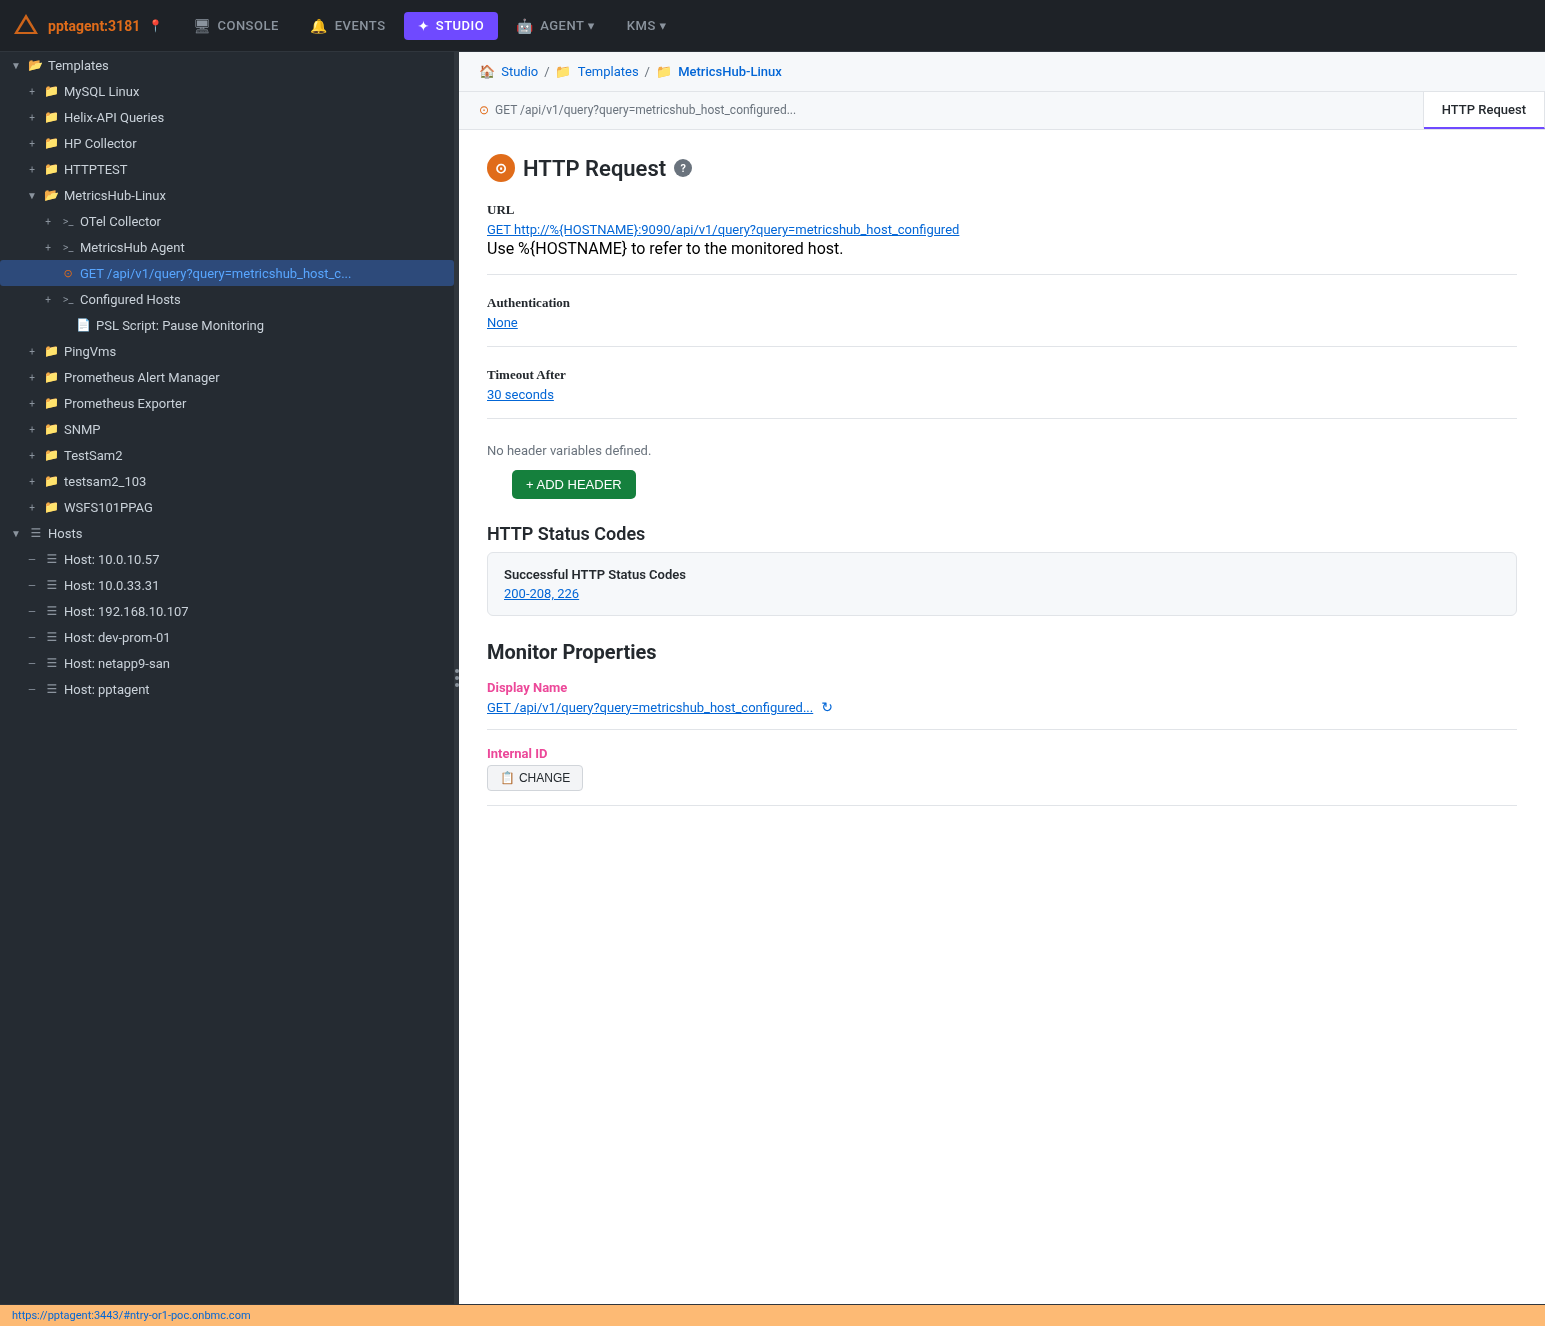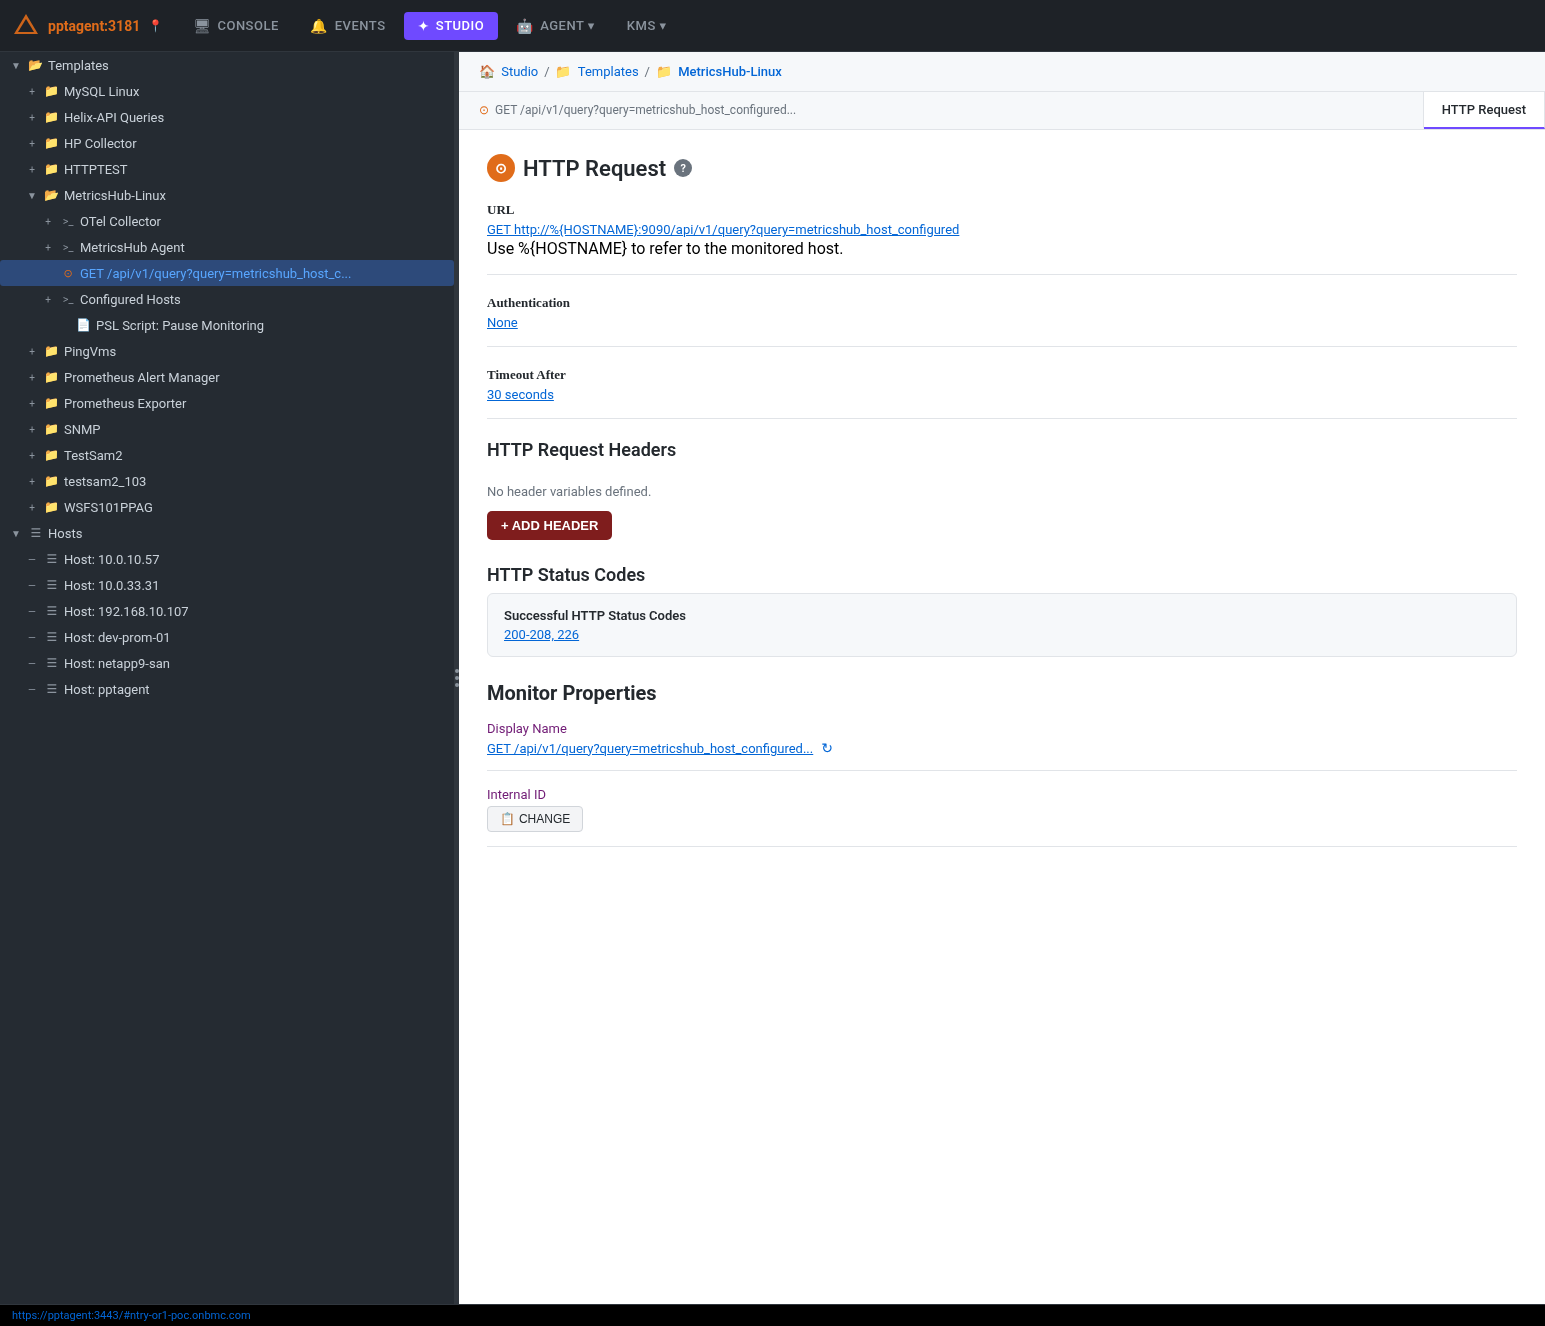--- a/index.html
+++ b/index.html
@@ -257,31 +257,32 @@
       margin-bottom: 8px;
     }
     .empty-text {
       font-size: 13px;
       color: #6a737d;
       margin-bottom: 12px;
       margin-top: 24px;
     }
 
     .btn-add {
-      background: #7f1d1d;
+      background: #15803d;
       color: #fff;
       border: none;
       padding: 7px 14px;
       border-radius: 5px;
       font-size: 13px;
-      font-weight: 700;
+      font-weight: 400;
       cursor: pointer;
       display: inline-flex;
       align-items: center;
       gap: 6px;
+      margin-left: 25px;
     }
 
     .status-codes-box {
       background: #f6f8fa;
       border: 1px solid #e1e4e8;
       border-radius: 6px;
       padding: 14px 16px;
       margin-bottom: 24px;
     }
     .status-label {
@@ -308,22 +309,22 @@
       margin-bottom: 16px;
     }
 
     .prop-field {
       margin-bottom: 16px;
       border-bottom: 1px solid #e1e4e8;
       padding-bottom: 14px;
     }
     .prop-label {
       font-size: 13px;
-      font-weight: 400;
-      color: #701a75;
+      font-weight: 700;
+      color: #ec4899;
       margin-bottom: 4px;
       margin-top: 10px;
     }
     .prop-value-row {
       display: flex;
       align-items: center;
       gap: 8px;
     }
     .prop-value-link {
       color: #0366d6;
@@ -345,21 +346,21 @@
       cursor: pointer;
       display: inline-flex;
       align-items: center;
       gap: 4px;
     }
     .dot { width: 4px; height: 4px; background: #8b949e; border-radius: 50%; }
 
     
     .status-bar {
       height: 22px;
-      background: #000000;
+      background: #fdba74;
       border-top: 1px solid #30363d;
       display: flex;
       align-items: center;
       padding: 0 12px;
       font-size: 11px;
       color: #0366d6;
       flex-shrink: 0;
     }
   </style>
 </head>
@@ -596,21 +597,20 @@
         <div class="field-label">Authentication</div>
         <div class="field-value-link">None</div>
       </div>
 
       <div class="field-group">
         <div class="field-label">Timeout After</div>
         <div class="field-value-link">30 seconds</div>
       </div>
 
       <div style="margin-bottom:24px;">
-        <div class="sub-section-title">HTTP Request Headers</div>
         <div class="empty-text">No header variables defined.</div>
         <button class="btn-add">+ ADD HEADER</button>
       </div>
 
       <div style="">
         <div class="sub-section-title">HTTP Status Codes</div>
         <div class="status-codes-box">
           <div class="status-label">Successful HTTP Status Codes</div>
           <div class="status-value-link">200-208, 226</div>
         </div>

